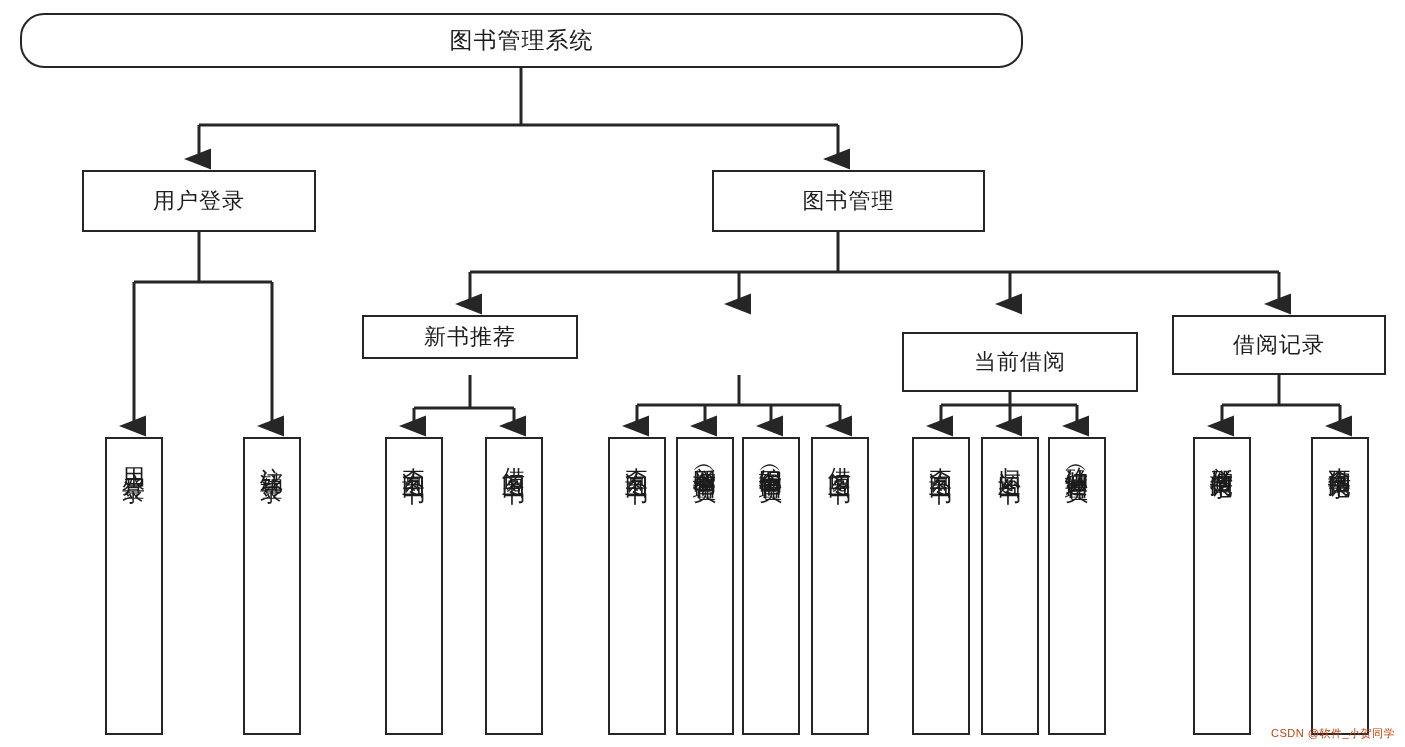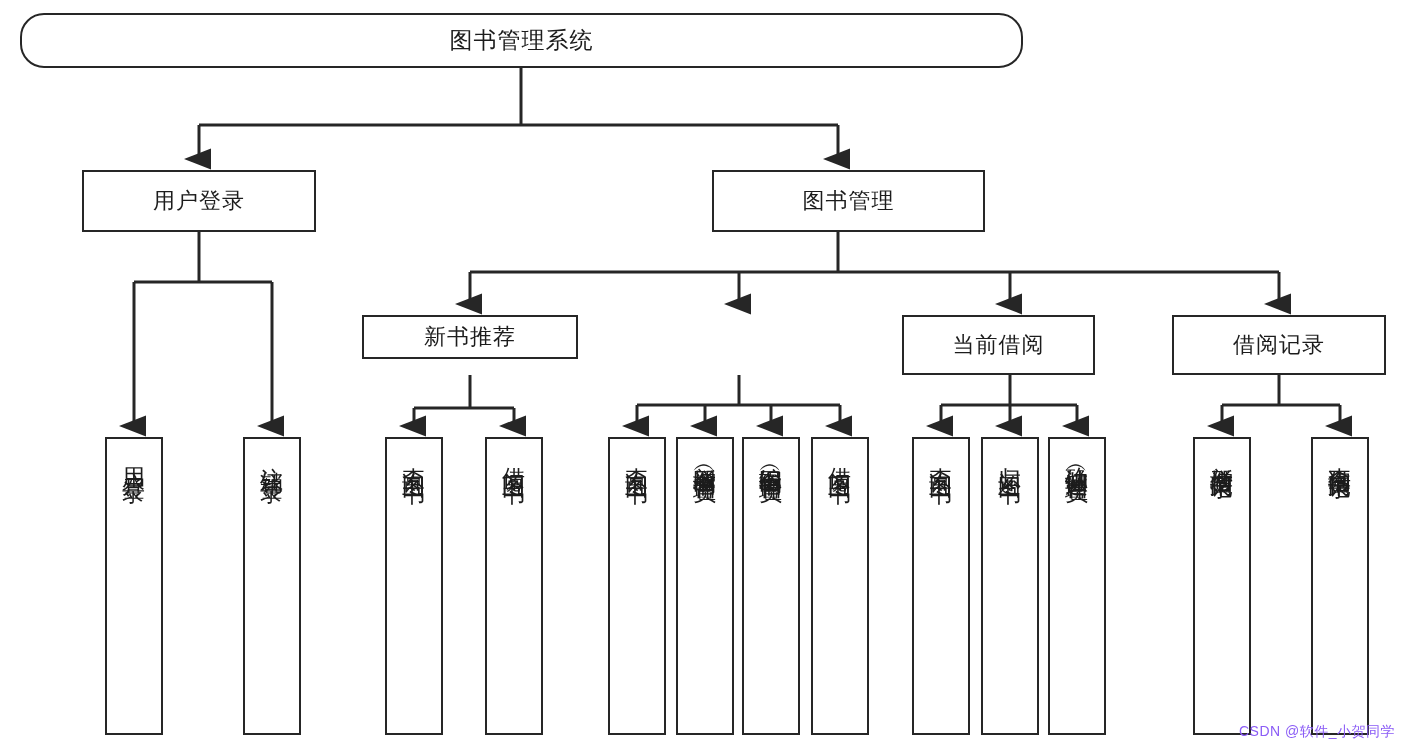--- a/index.html
+++ b/index.html
@@ -47,22 +47,22 @@
     letter-spacing:5px;
     white-space:nowrap;
     text-align:left;
   }
   .node.leaf.tall .lbl{letter-spacing:2px;}
 
   #watermark{
     position:absolute;
     right:10px;
     bottom:6px;
-    font-size:14px;
-    color:#8b5cf6;
+    font-size:11px;
+    color:#c2410c;
     white-space:nowrap;
     letter-spacing:0.5px;
     pointer-events:none;
   }
 </style>
 </head>
 <body>
 
 <div id="stage">
 
@@ -124,21 +124,21 @@
   <div class="node mid" style="left:82px;top:170px;width:234px;height:62px;">
     <span class="lbl">用户登录</span>
   </div>
   <div class="node mid" style="left:712px;top:170px;width:273px;height:62px;">
     <span class="lbl">图书管理</span>
   </div>
 
   <div class="node mid" style="left:362px;top:315px;width:216px;height:44px;">
     <span class="lbl">新书推荐</span>
   </div>
-  <div class="node mid" style="left:902px;top:315px;width:193px;height:60px;">
+  <div class="node mid" style="left:902px;top:332px;width:236px;height:60px;">
     <span class="lbl">当前借阅</span>
   </div>
   <div class="node mid" style="left:1172px;top:315px;width:214px;height:60px;">
     <span class="lbl">借阅记录</span>
   </div>
 
   <div class="node leaf" style="left:105px;top:437px;width:58px;height:298px;">
     <span class="lbl">用户登录</span>
   </div>
   <div class="node leaf" style="left:243px;top:437px;width:58px;height:298px;">

